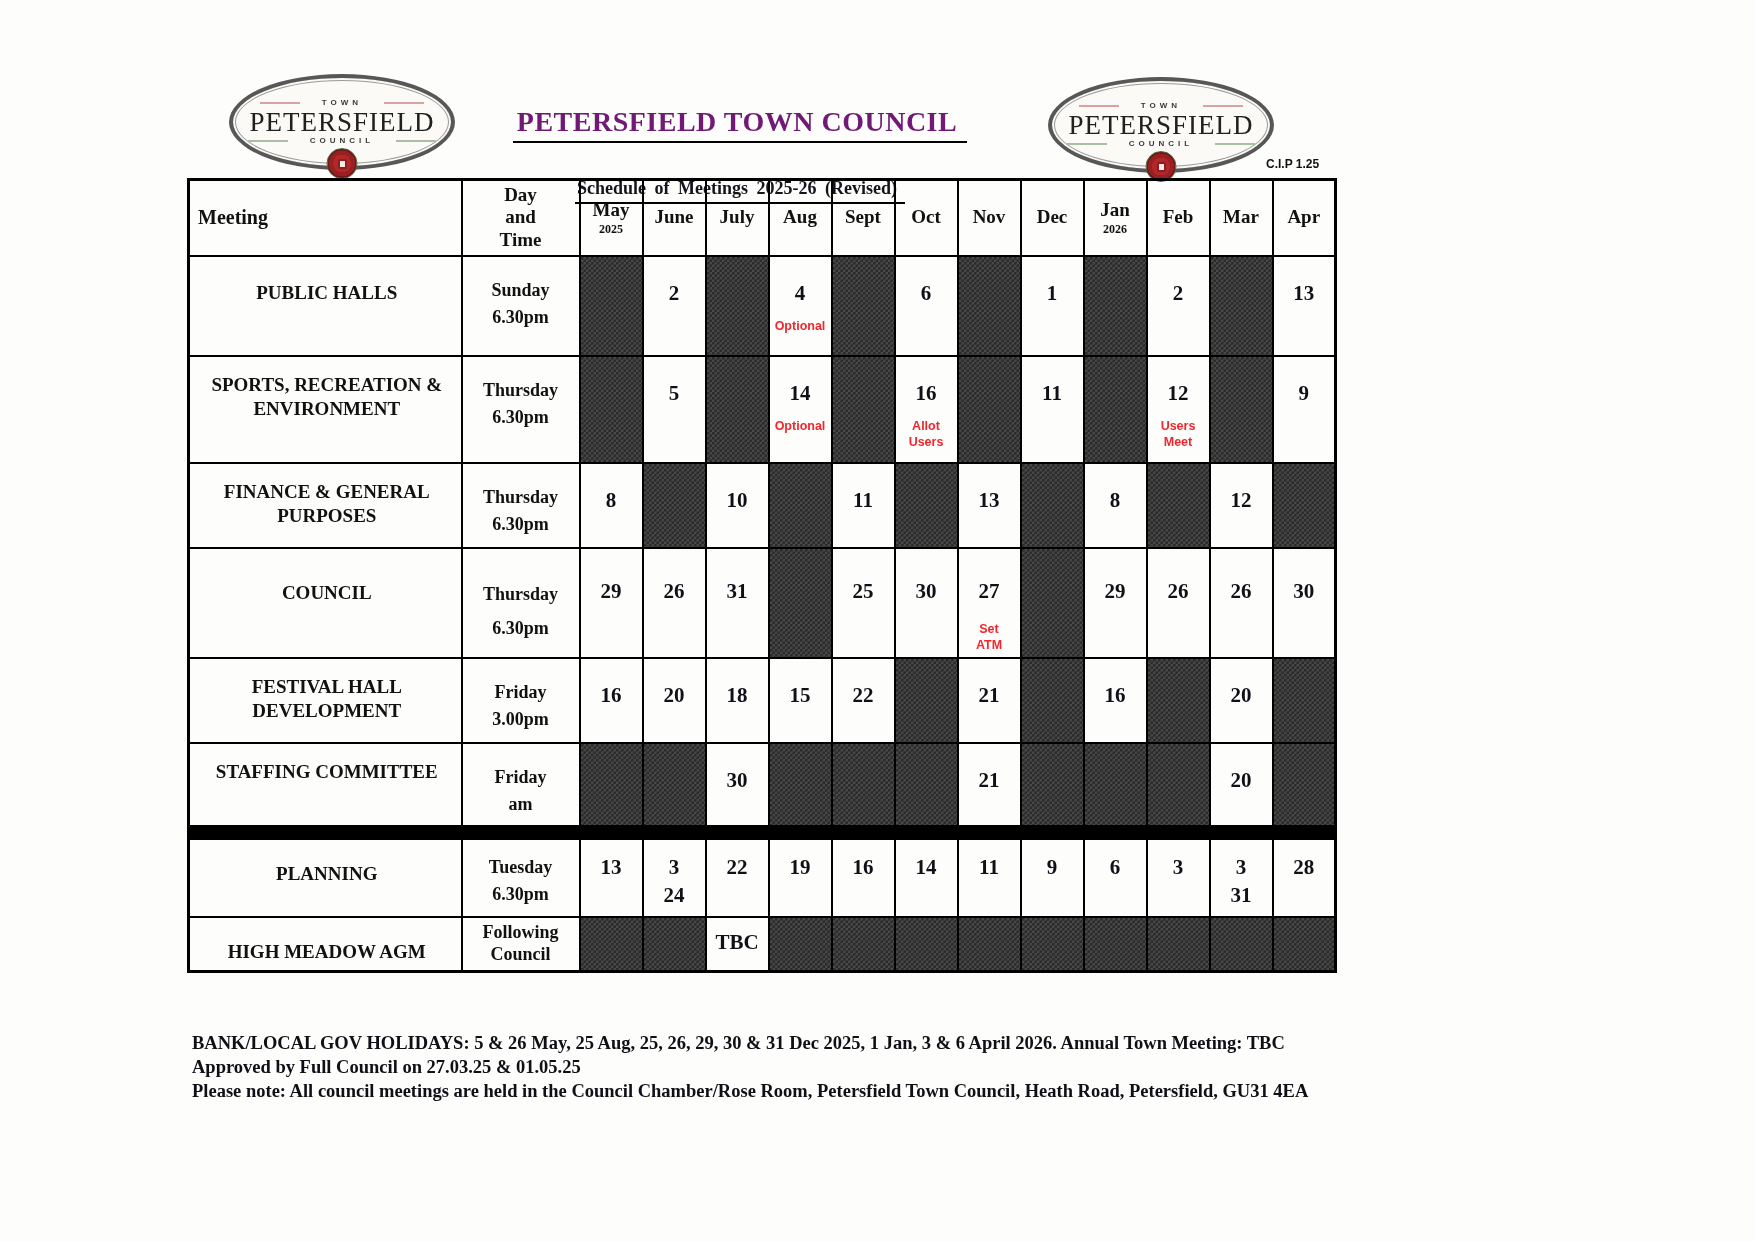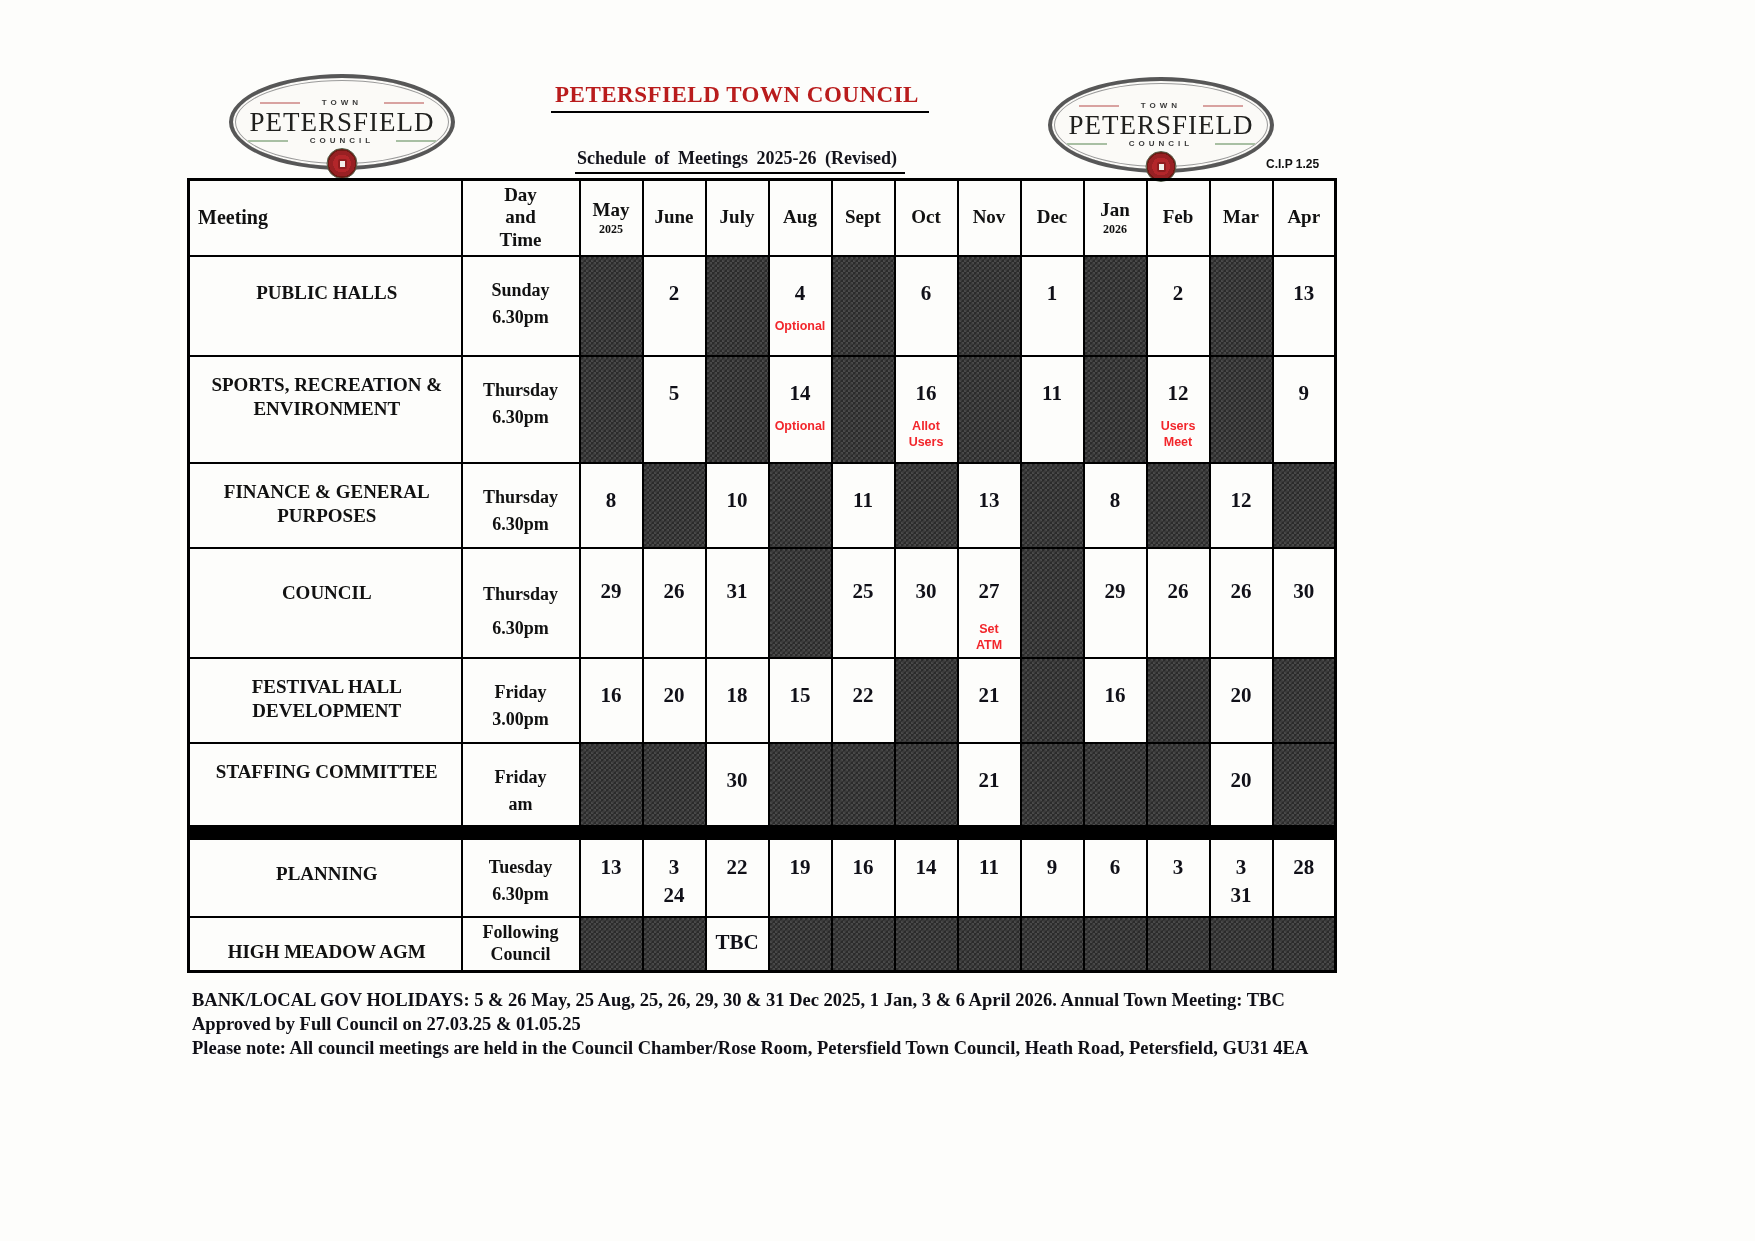--- a/index.html
+++ b/index.html
@@ -44,22 +44,22 @@
   }
   .rose-core {
     position:absolute; left:50%; top:50%; transform:translate(-50%,-50%);
     width:9px; height:10px; background:#f2efe9;
     border:2px solid #8f1d1f; border-radius:2px;
   }
 
   
   .titles { position:absolute; left:500px; top:82px; width:480px; text-align:center; }
   .doc-title {
-    display:inline-block; font-size:23px; font-weight:bold; color:#b91c1c;
-    border-bottom:2px solid #000; padding:0 10px 3px 4px; letter-spacing:0.5px;
+    display:inline-block; font-size:28px; font-weight:bold; color:#701a75;
+    border-bottom:2px solid #000; padding:0 10px 3px 4px; letter-spacing:0.5px;margin-top:24px;
   }
   .doc-subtitle {
     display:inline-block; font-size:18px; font-weight:bold; color:#14141c;
     border-bottom:2px solid #000; padding:0 8px 3px 2px; margin-top:35px; word-spacing:4px;
   }
   .cip {
     position:absolute; left:1266px; top:157px;
     font-family:"Liberation Sans", sans-serif; font-weight:bold; font-size:12px; color:#111;
   }
 
@@ -117,21 +117,21 @@
 
   tr.r3 .cell-value { padding-top:28px; }
   tr.r3 .cell-note  { margin-top:16px; }
   tr.r6 .cell-value { padding-top:13px; }
   tr.r7 .cell-value { padding-top:10px; }
 
   tr.sep-row td { height:13px; background:#000; border:0; border-left:3px solid #000; border-right:3px solid #000; }
 
   
   .footer {
-    position:absolute; left:192px; top:988px; width:1330px;
+    position:absolute; left:192px; top:1031px; width:1330px;
     font-weight:bold; font-size:18.5px; line-height:1.3; color:#0f0f16;
   }
 </style>
 </head>
 <body>
 
 <div class="page">
 
   <div class="logo logo-left">
     <div class="logo-oval">

